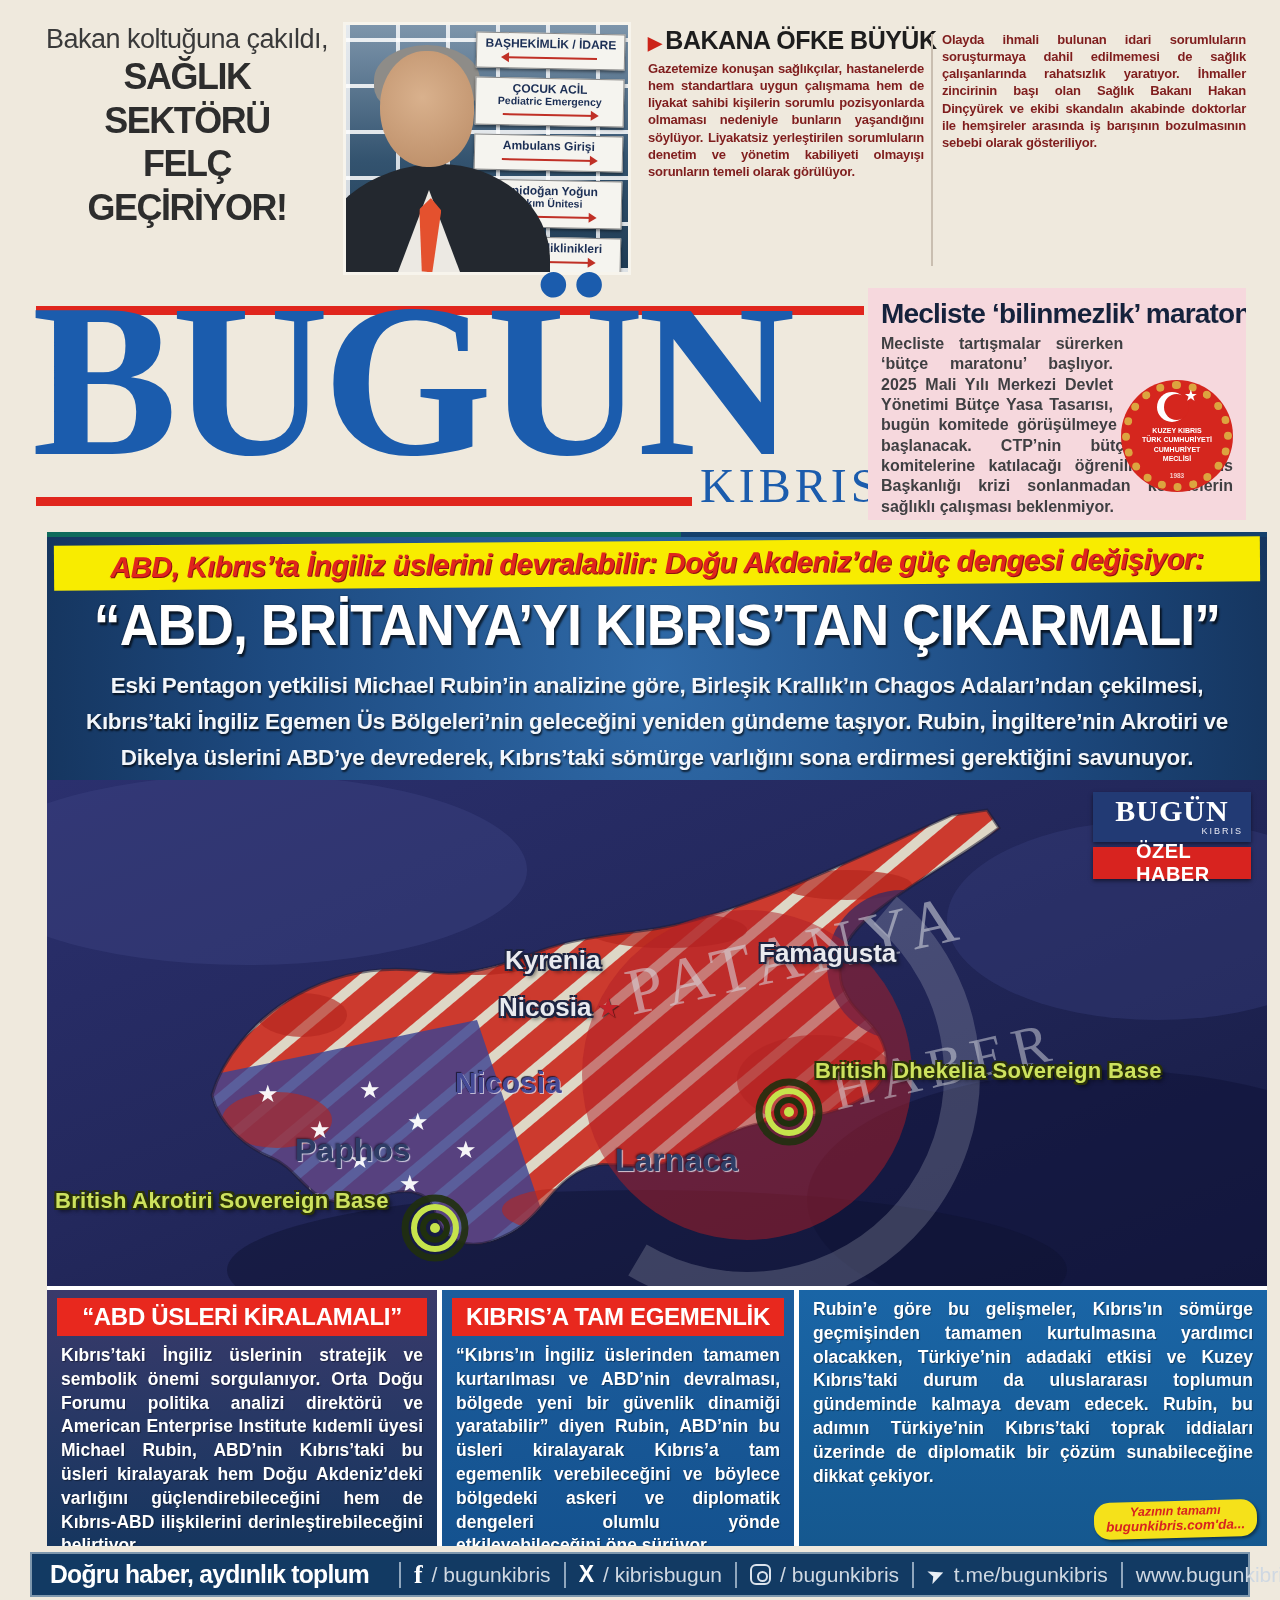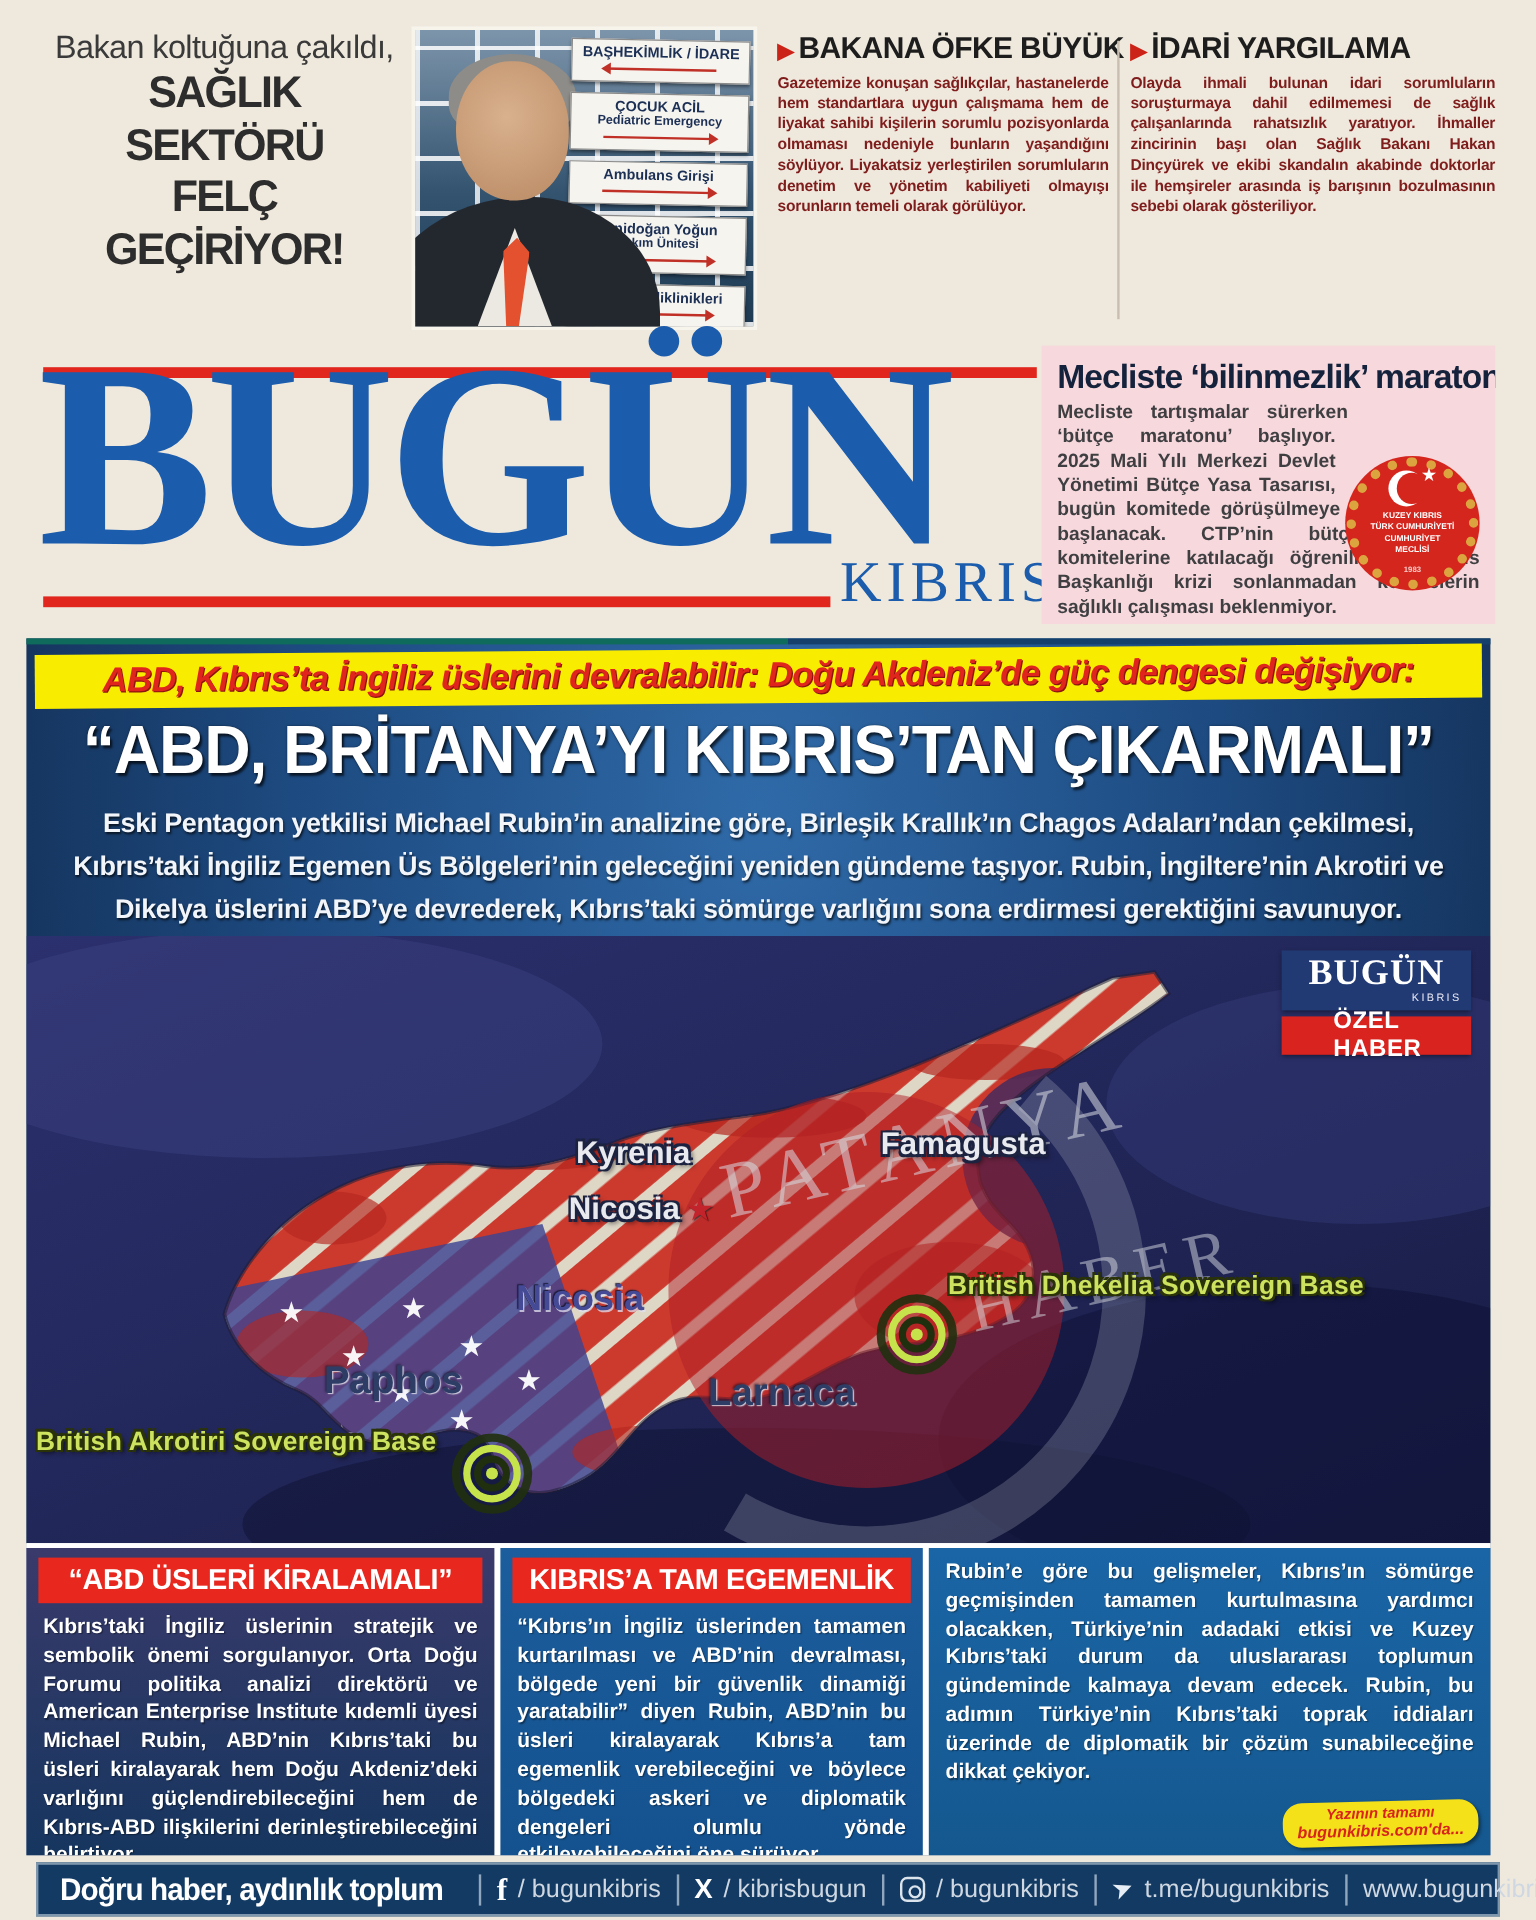--- a/index.html
+++ b/index.html
@@ -57,21 +57,21 @@
   .meclis-body { margin-top:4px; font-size:16px; font-weight:700; color:#3f3f42; text-align:justify; line-height:1.27; }
   .emblem { float:right; width:112px; height:112px; margin:46px 0 0 8px; shape-outside:circle(58px at 56px 56px); position:relative; border-radius:50%; background:#d5261e; }
   .emblem .wreath { position:absolute; inset:1px; border-radius:50%; border:8px dotted #dca43f; }
   .emblem .cres { position:absolute; left:36px; top:12px; width:30px; height:30px; border-radius:50%; background:#fff; }
   .emblem .cres::after { content:""; position:absolute; left:7px; top:2px; width:25px; height:26px; border-radius:50%; background:#d5261e; }
   .emblem .star { position:absolute; left:64px; top:8px; color:#fff; font-size:13px; }
   .emblem .etxt { position:absolute; left:14px; right:14px; top:46px; text-align:center; color:#fff; font-weight:700; font-size:7px; line-height:1.35; }
   .emblem .eyear { position:absolute; left:0; right:0; top:92px; text-align:center; color:#f4c9c6; font-weight:700; font-size:6.5px; }
 
   
-  .navy { position:absolute; left:22px; top:532px; width:1220px; height:1014px; background:radial-gradient(ellipse at 50% 14%, #2f6aa8 0%, #1d4a80 45%, #132f55 80%); }
+  .navy { position:absolute; left:47px; top:532px; width:1220px; height:1014px; background:radial-gradient(ellipse at 50% 14%, #2f6aa8 0%, #1d4a80 45%, #132f55 80%); }
   .tealline { position:absolute; left:0; top:0; width:100%; height:5px; background:linear-gradient(90deg, #0f6b5c 0 52%, #14406b 52%); }
   .banner { position:absolute; left:7px; right:7px; top:9px; height:45px; background:#f8ec00; transform:rotate(-0.45deg); display:flex; align-items:center; justify-content:center; }
   .banner-text { font-size:29px; font-weight:900; font-style:italic; color:#e0251c; letter-spacing:-0.5px; text-shadow:1px 1px 0 #8a1410; white-space:nowrap; }
   .mainhead { position:absolute; left:0; top:60px; width:100%; text-align:center; transform:scaleX(.94); }
   .mainhead span { font-size:57px; font-weight:900; color:#ffffff; letter-spacing:-1px; white-space:nowrap; text-shadow:2px 3px 2px rgba(0,0,0,.65), 0 0 2px rgba(0,0,0,.5); }
   .deck { position:absolute; left:12px; right:12px; top:136px; text-align:center; font-size:22.5px; font-weight:700; color:#f2f6fb; line-height:36px; letter-spacing:-0.3px; text-shadow:1px 2px 2px rgba(0,0,0,.7); }
 
   
   .map { position:absolute; left:0; top:248px; width:1220px; height:506px; overflow:hidden; }
   .map svg { position:absolute; inset:0; }
@@ -165,21 +165,20 @@
   </figure>
 
   <article class="top-art art-anger">
     <div class="art-title"><span class="bullet">▶</span><span>BAKANA ÖFKE BÜYÜK</span></div>
     <p class="art-body">Gazetemize konuşan sağlıkçılar, hastanelerde hem standartlara uygun çalışmama hem de liyakat sahibi kişilerin sorumlu pozisyonlarda olmaması nedeniyle bunların yaşandığını söylüyor. Liyakatsiz yerleştirilen sorumluların denetim ve yönetim kabiliyeti olmayışı sorunların temeli olarak görülüyor.</p>
   </article>
 
   <div class="vdiv"></div>
 
   <article class="top-art art-jud">
-    <div class="art-title"><span class="bullet">▶</span><span>İDARİ YARGILAMA</span></div>
     <p class="art-body">Olayda ihmali bulunan idari sorumluların soruşturmaya dahil edilmemesi de sağlık çalışanlarında rahatsızlık yaratıyor. İhmaller zincirinin başı olan Sağlık Bakanı Hakan Dinçyürek ve ekibi skandalın akabinde doktorlar ile hemşireler arasında iş barışının bozulmasının sebebi olarak gösteriliyor.</p>
   </article>
 
   <div class="redbar"></div>
 
   <h1 class="masthead-title">BUGÜN</h1>
   <div class="masthead-line"></div>
   <div class="masthead-region">KIBRIS</div>
 
   <aside class="meclis">

